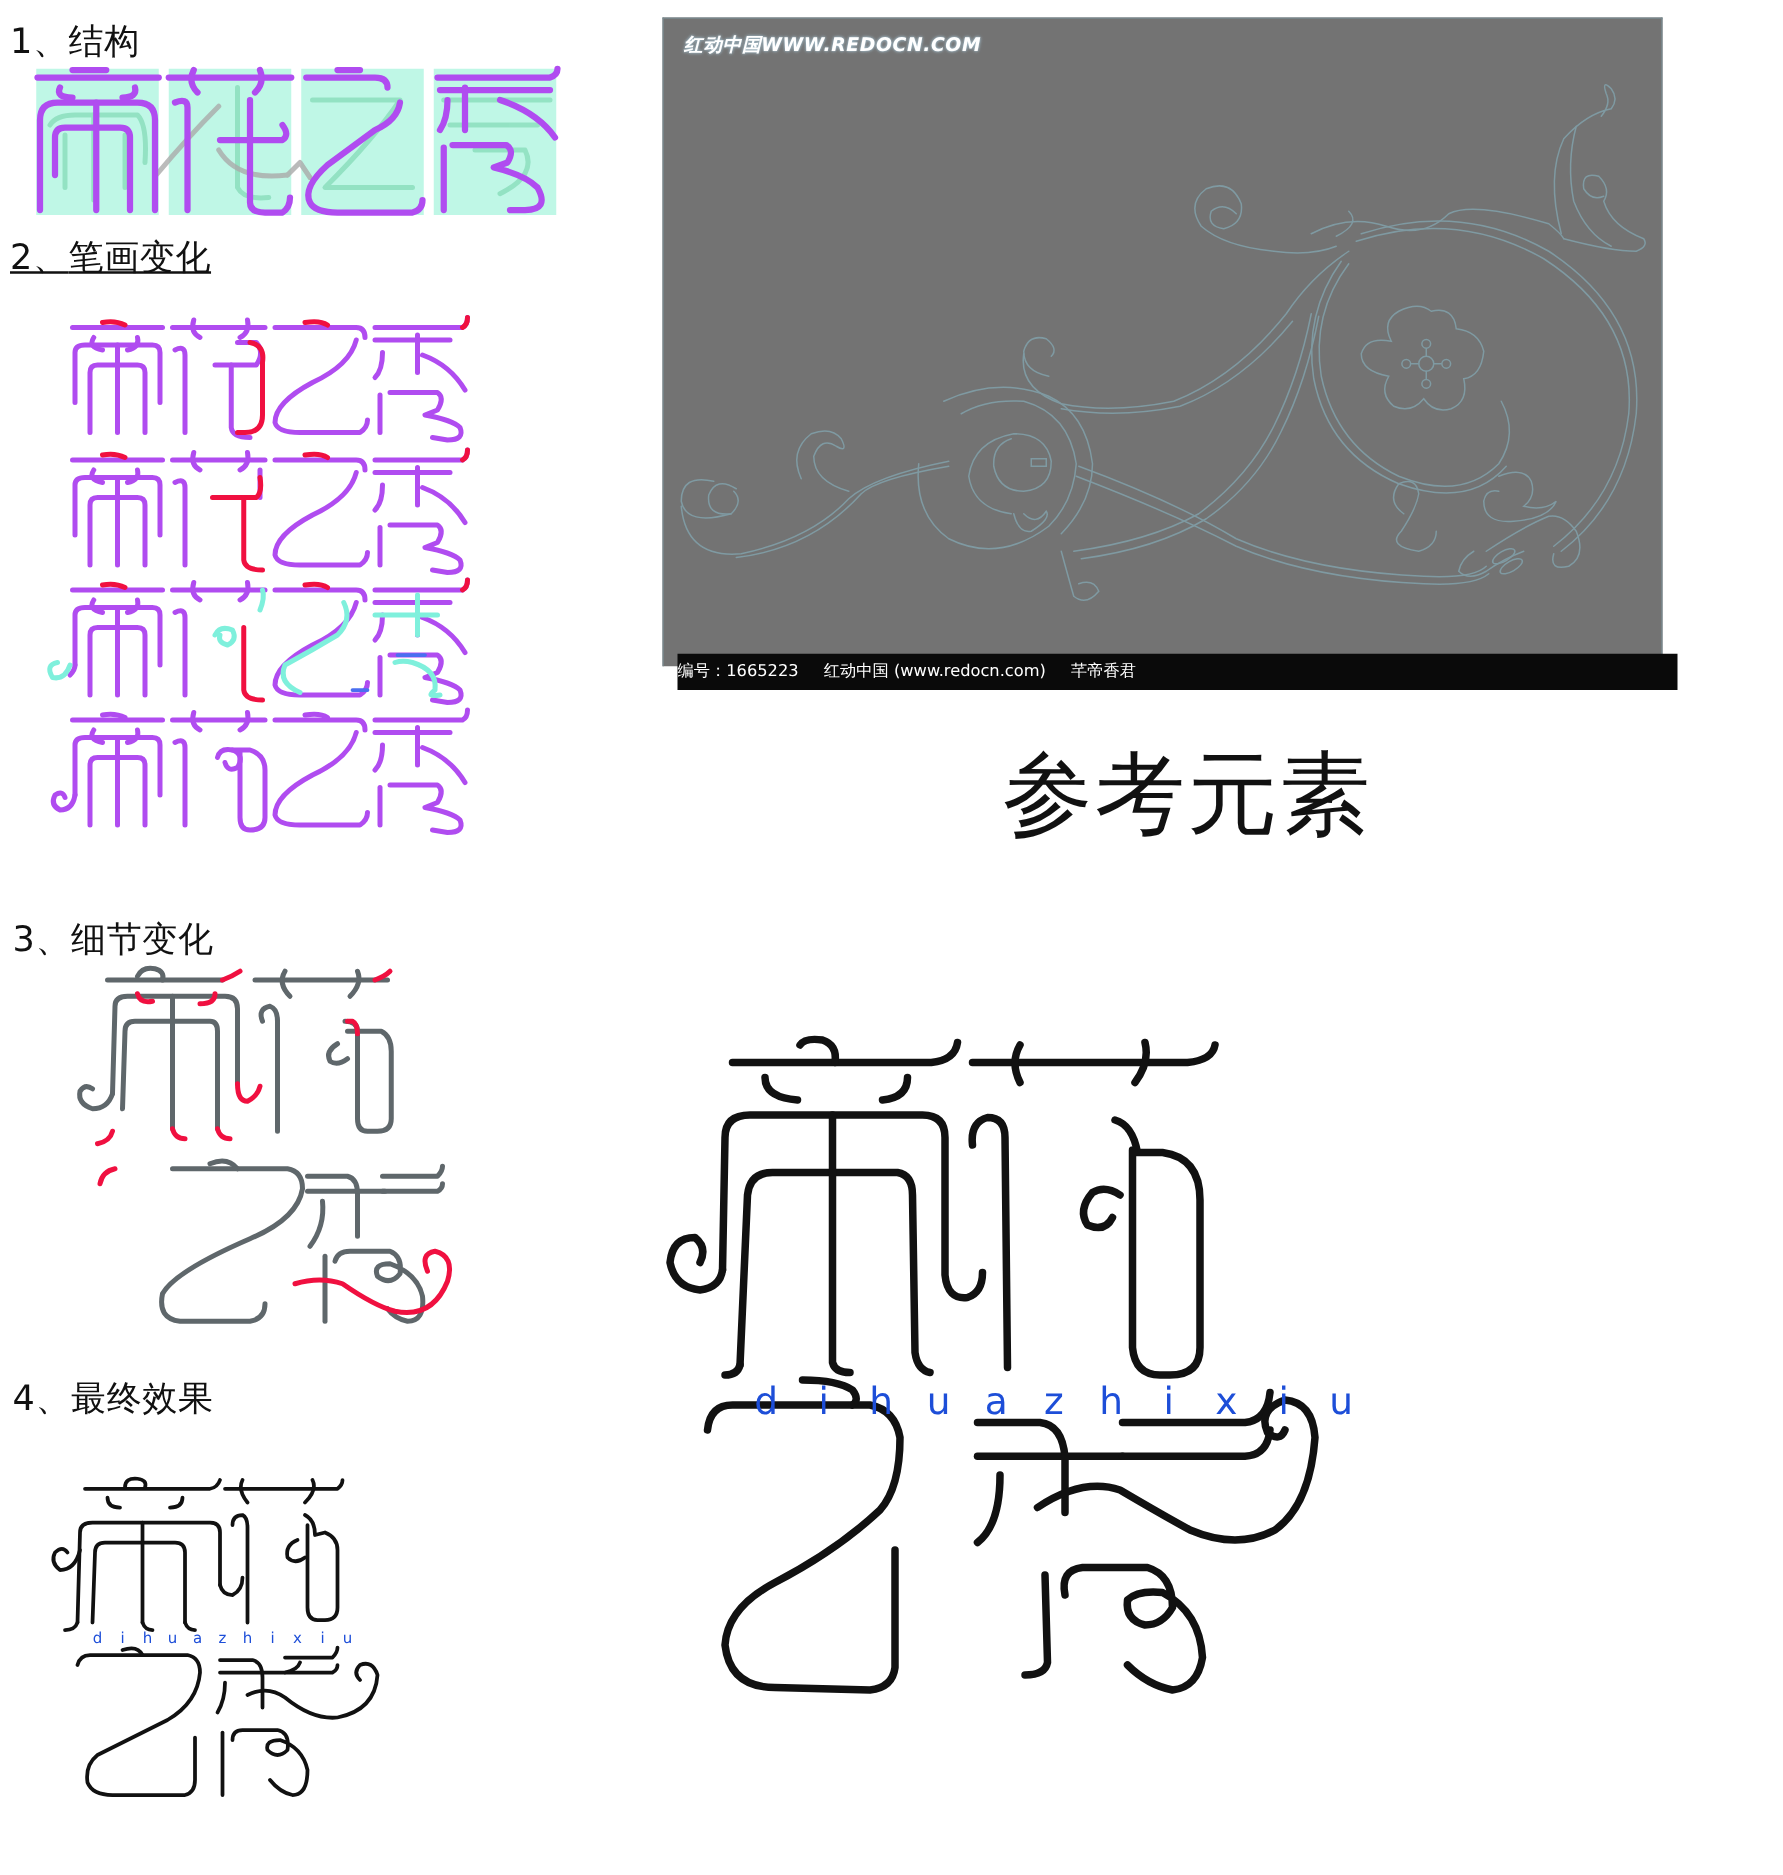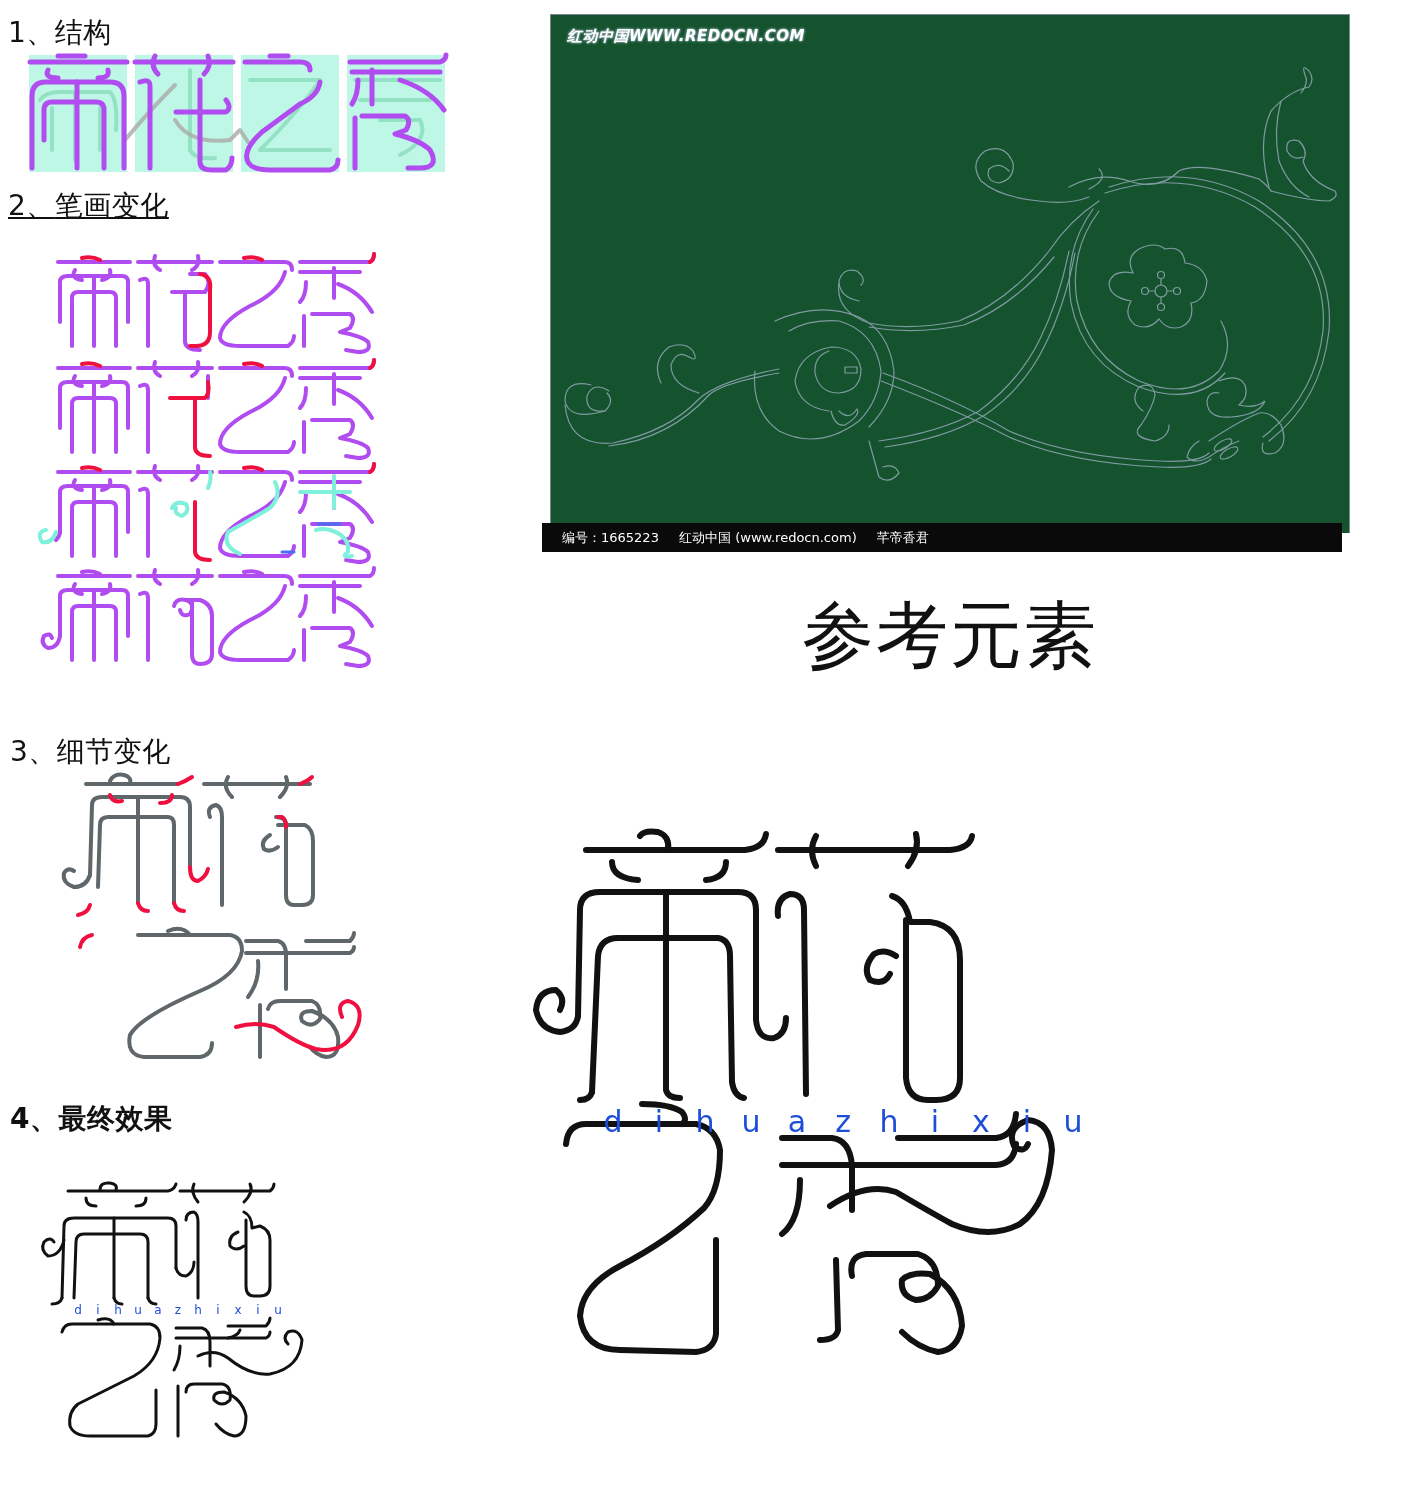--- a/index.html
+++ b/index.html
@@ -1,41 +1,41 @@
 <!DOCTYPE html>
 <html><head>
 <meta charset="utf-8">
 <style>
   html,body{margin:0;padding:0;background:#ffffff;}
   body{width:1426px;height:1500px;position:relative;overflow:hidden;font-family:"DejaVu Sans","Liberation Sans",sans-serif;color:#111;}
   .abs{position:absolute;}
   .step-title{font-size:28px;color:#111;letter-spacing:0.5px;font-family:"DejaVu Sans",sans-serif;}
   svg{position:absolute;overflow:visible;}
-  .ref-frame{position:absolute;left:550px;top:14px;width:800px;height:519px;border:1px solid #7a8a90;border-bottom:none;box-sizing:border-box;background:#14532d;}
+  .ref-frame{position:absolute;left:530px;top:14px;width:800px;height:519px;border:1px solid #7a8a90;border-bottom:none;box-sizing:border-box;background:#737373;}
   .watermark{position:absolute;left:16px;top:12px;font-size:15px;font-style:italic;font-weight:bold;color:#fff;text-shadow:0 0 3px #9fb7c4,0 0 2px #9fb7c4;letter-spacing:0.5px;font-family:"DejaVu Sans",sans-serif;}
-  .ref-bar{position:absolute;left:542px;top:523px;width:800px;height:29px;background:#0a0a0a;color:#fff;font-size:13px;line-height:29px;box-sizing:border-box;padding-left:20px;font-family:"DejaVu Sans",sans-serif;}
+  .ref-bar{position:absolute;left:542px;top:523px;width:800px;height:29px;background:#0a0a0a;color:#fff;font-size:13px;line-height:29px;box-sizing:border-box;font-family:"DejaVu Sans",sans-serif;}
   .ref-bar span{margin-right:16px;}
   .ref-label{position:absolute;left:766px;top:588px;font-size:72px;letter-spacing:2px;color:#111;font-family:"DejaVu Sans",sans-serif;font-weight:300;margin-left:36px;}
   .pinyin{position:absolute;font-family:"DejaVu Sans",sans-serif;color:#1d4ed8;}
   .pinyin span{display:inline-block;text-align:center;}
   .panel{position:absolute;background:#bff7e6;}
 </style>
 </head>
 <body>
 
 <div class="abs step-title" style="left:8px;top:14px;">
   <span>1、</span><span>结构</span>
 </div>
 <div class="abs step-title" style="left:8px;top:187px;text-decoration:underline;">
   <span>2、</span><span>笔画变化</span>
 </div>
 <div class="abs step-title" style="left:10px;top:706px;margin-top:27px;">
   <span>3、</span><span>细节变化</span>
 </div>
-<div class="abs step-title" style="left:10px;top:1100px;font-weight:bold;">
+<div class="abs step-title" style="left:10px;top:1100px;">
   <span>4、</span><span>最终效果</span>
 </div>
 
 <div>
   <div class="panel" style="left:29px;top:55px;width:98px;height:117px;"></div>
   <div class="panel" style="left:135px;top:55px;width:98px;height:117px;"></div>
   <div class="panel" style="left:241px;top:55px;width:98px;height:117px;"></div>
   <div class="panel" style="left:347px;top:55px;width:98px;height:117px;"></div>
   <svg width="460" height="190" style="left:0;top:0;" viewBox="0 0 460 190" fill="none" stroke-linecap="round" stroke-linejoin="round">
 

